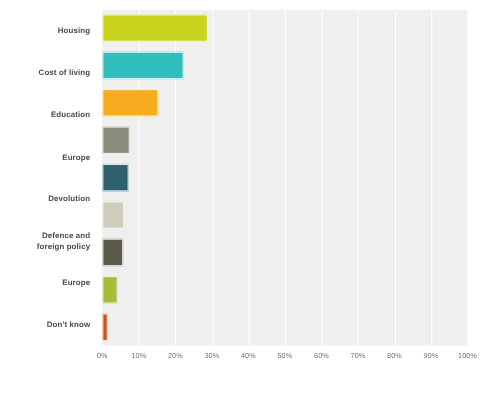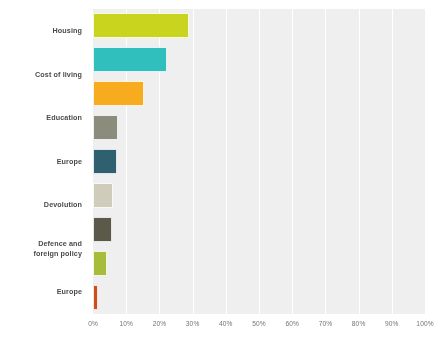--- a/index.html
+++ b/index.html
@@ -134,20 +134,23 @@
       </div>
       <div class="cat-label-cell">
         <span class="cat-label-text">Devolution</span>
       </div>
       <div class="cat-label-cell">
         <span class="cat-label-text">Defence and
 foreign policy</span>
       </div>
       <div class="cat-label-cell">
         <span class="cat-label-text">Europe</span>
+      </div>
+      <div class="cat-label-cell">
+        <span class="cat-label-text">Don't know</span>
       </div>
     </div>
 
   <div id="plot-area">
     <div id="gridlines">
         <div class="gridline" style="left: 0%; background: transparent;"></div>
         <div class="gridline" style="left: 10%;"></div>
         <div class="gridline" style="left: 20%;"></div>
         <div class="gridline" style="left: 30%;"></div>
         <div class="gridline" style="left: 40%;"></div>

